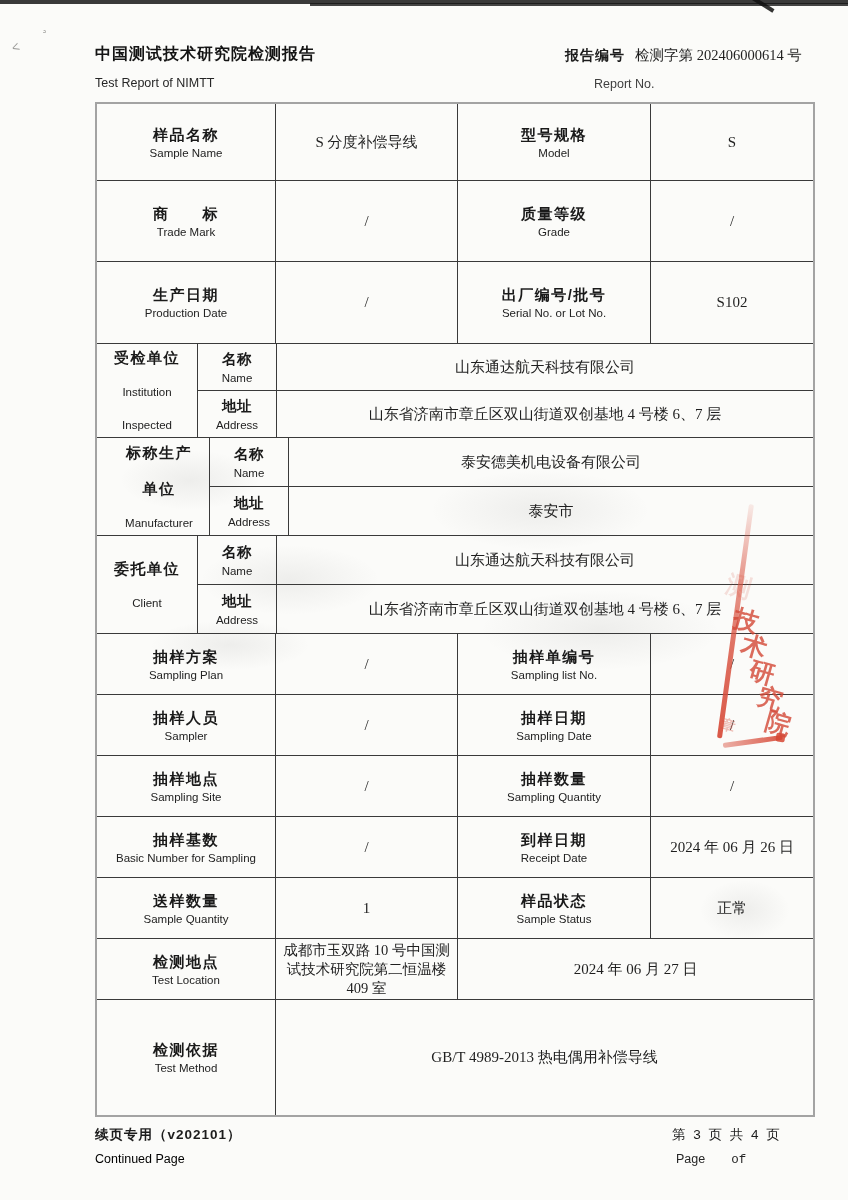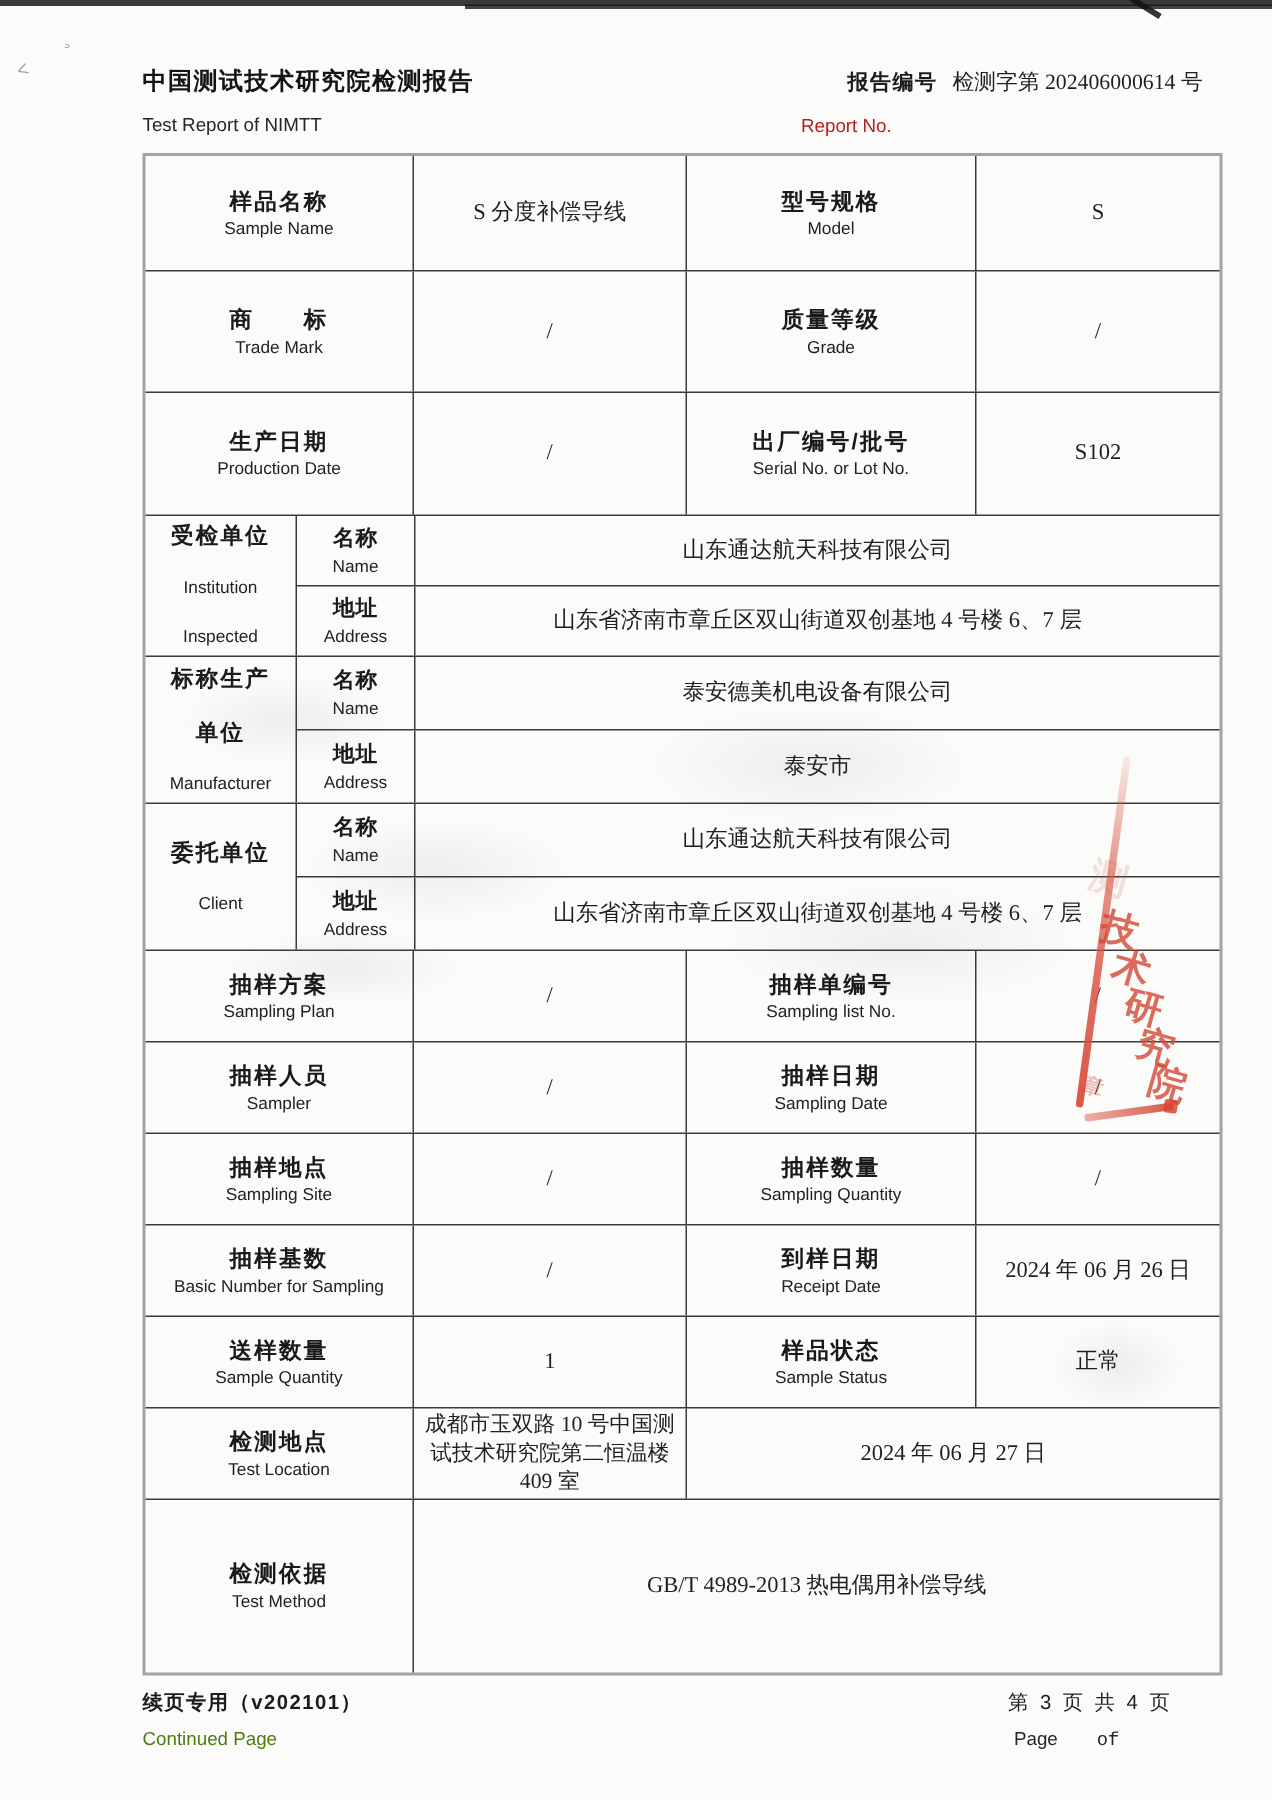--- a/index.html
+++ b/index.html
@@ -15,21 +15,21 @@
   .scanmark-tr { position:absolute; left:742px; top:0px; width:34px; height:4px; background:#111; transform:rotate(32deg); opacity:.85; }
   .scanmark { position:absolute; color:#9a9a98; font-size:10px; }
   .blob { position:absolute; border-radius:50%; background:radial-gradient(closest-side, rgba(60,60,58,0.07), rgba(60,60,58,0)); }
 
   
   .hdr-title-zh { position:absolute; left:95px; top:44px; font-size:16px; font-weight:700; letter-spacing:1px; color:#141414; }
   .hdr-title-en { position:absolute; left:95px; top:76px; font-size:12.5px; color:#262626; }
   .hdr-report { position:absolute; left:565px; top:46px; font-size:14px; }
   .hdr-report .lbl { font-weight:700; letter-spacing:1px; }
   .hdr-report .val { font-family:"Liberation Serif","DejaVu Serif",serif; font-size:14.5px; margin-left:10px; }
-  .hdr-report-en { position:absolute; left:534px; top:77px; font-size:12.5px; color:#b91c1c; }
+  .hdr-report-en { position:absolute; left:594px; top:77px; font-size:12.5px; color:#404040; }
 
   
   .tbl { position:absolute; left:95px; top:102px; width:720px; border:2px solid #a3a3a3; background:transparent; }
   .row { display:flex; width:100%; }
   .row + .row, .srow + .srow { border-top:1px solid #3a3a3a; }
   .cell { display:flex; flex-direction:column; align-items:center; justify-content:center; text-align:center; padding:2px 3px; }
   .cell + .cell { border-left:1px solid #3a3a3a; }
   .c1 { flex:0 0 178px; }
   .c2 { flex:0 0 182px; }
   .c3 { flex:0 0 193px; }
@@ -42,27 +42,27 @@
   .sec-label { flex:0 0 100px; display:flex; flex-direction:column; align-items:center; justify-content:center; text-align:center; padding:2px;gap:15px; }
   .sec-body { flex:1 1 auto; border-left:1px solid #3a3a3a; display:flex; flex-direction:column; }
   .srow { display:flex; flex:1 1 auto; }
   .sub-label { flex:0 0 78px; display:flex; flex-direction:column; align-items:center; justify-content:center; padding:2px; }
   .sub-label .lz { font-size:14.5px; letter-spacing:0.5px; }
   .sub-val { flex:1 1 auto; border-left:1px solid #3a3a3a; display:flex; align-items:center; justify-content:center; text-align:center; padding:2px 6px; }
   .sec-label .le { line-height:17px; }
 
   
   .h-r1 { height:76px; } .h-r2 { height:81px; } .h-r3 { height:82px; }
-  .h-s1 { height:94px; } .h-s2 { height:98px; } .h-s3 { height:98px; }
+  .h-s1 { height:94px; } .h-s2 { height:98px;padding-left:12px; } .h-s3 { height:98px; }
   .h-std { height:61px; } .h-r16 { height:116px; }
   .val-multi { line-height:19px; font-size:14.5px; padding:0 2px; }
 
   
   .ft-left-zh { position:absolute; left:95px; top:1126px; font-size:13.5px; font-weight:600; letter-spacing:1px; }
-  .ft-left-en { position:absolute; left:95px; top:1152px; font-size:12.5px; color:#4d7c0f; }
+  .ft-left-en { position:absolute; left:95px; top:1152px; font-size:12.5px; color:#000000; }
   .ft-right-zh { position:absolute; left:672px; top:1126px; font-size:13.5px; letter-spacing:2px; }
   .ft-right-en { position:absolute; left:676px; top:1152px; font-size:12.5px; color:#262626; }
   .ft-right-en .of { margin-left:26px;font-family:Liberation Mono, monospace; }
 
   
   .stamp-layer { position:absolute; left:0; top:0; width:848px; height:1200px; pointer-events:none; z-index:5; }
   .stamp-edge1 { position:absolute; left:749px; top:504px; width:4.5px; height:236px;
     background:linear-gradient(to bottom, rgba(217,84,66,0.10), rgba(217,84,66,0.55) 28%, rgba(217,84,66,0.82) 60%, rgba(214,70,52,0.9));
     transform:rotate(7.8deg); transform-origin:top left; border-radius:2px; }
   .stamp-edge2 { position:absolute; left:723px; top:743px; width:60px; height:4.5px;

